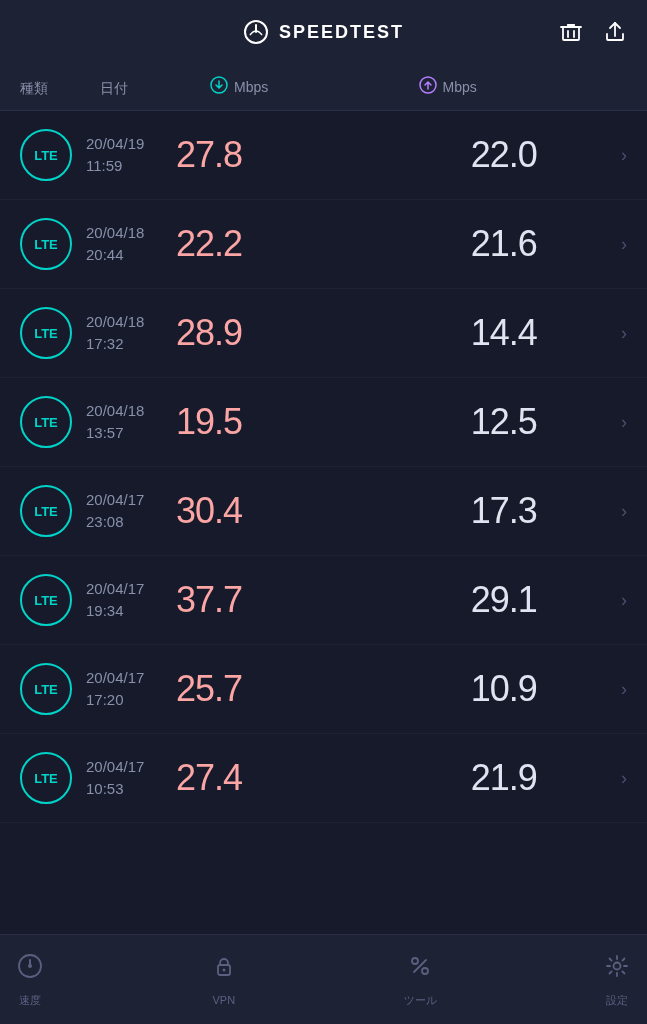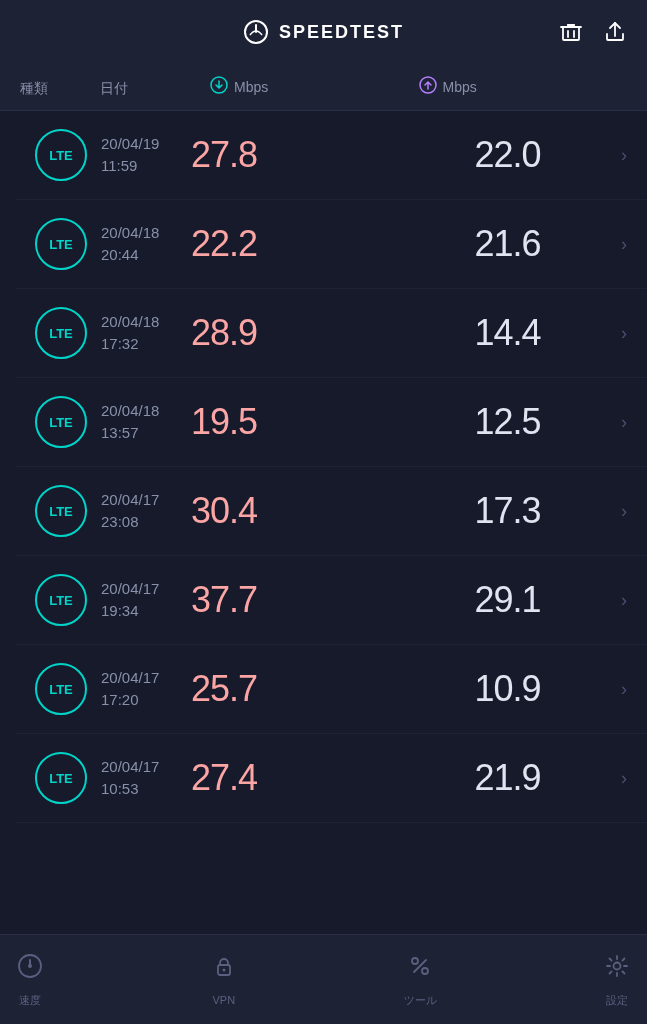--- a/index.html
+++ b/index.html
@@ -105,21 +105,20 @@
 
     .up-icon {
       color: #b47fff;
       font-size: 16px;
     }
 
     
     .results-list {
       overflow-y: auto;
       height: calc(1024px - 64px - 52px - 90px);
-      margin-left: 15px;
     }
 
     .result-row {
       display: flex;
       align-items: center;
       padding: 18px 20px;
       border-bottom: 1px solid #1e2235;
       cursor: pointer;
     }
 

